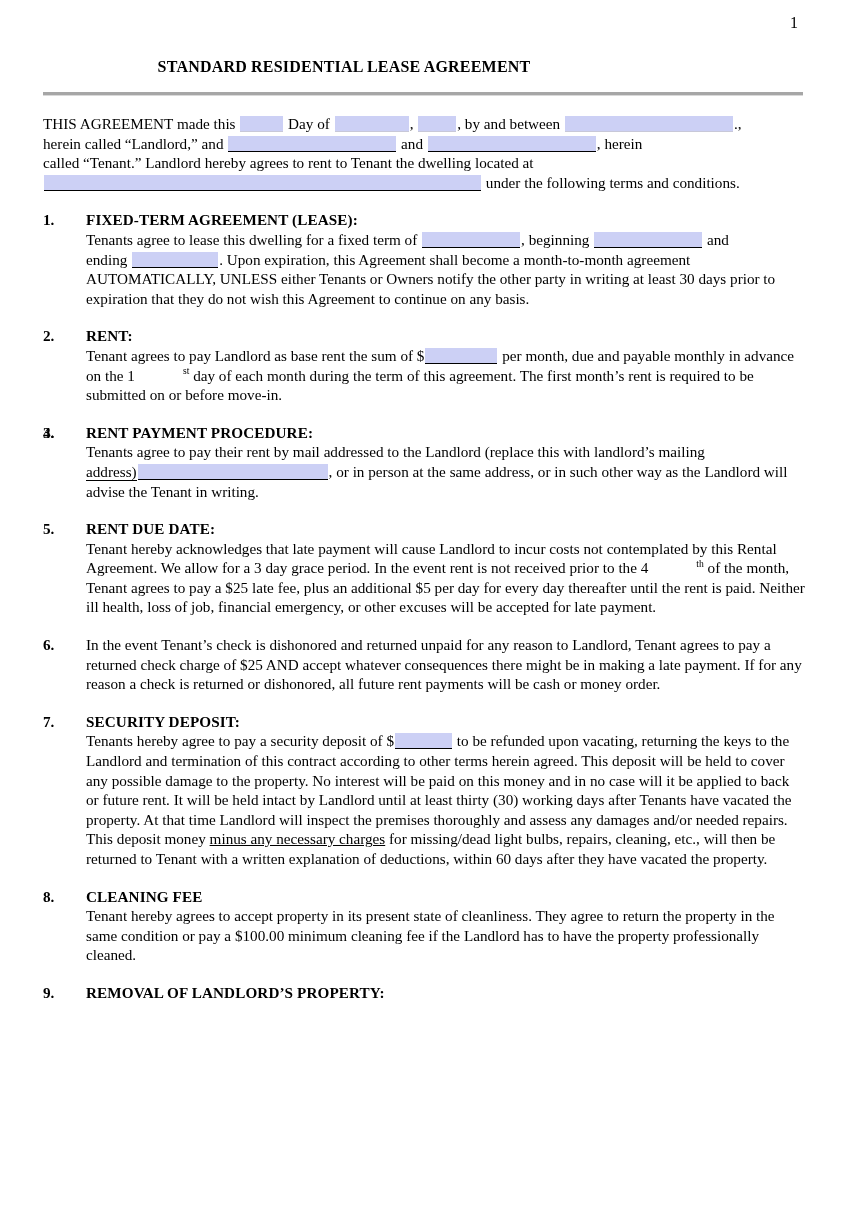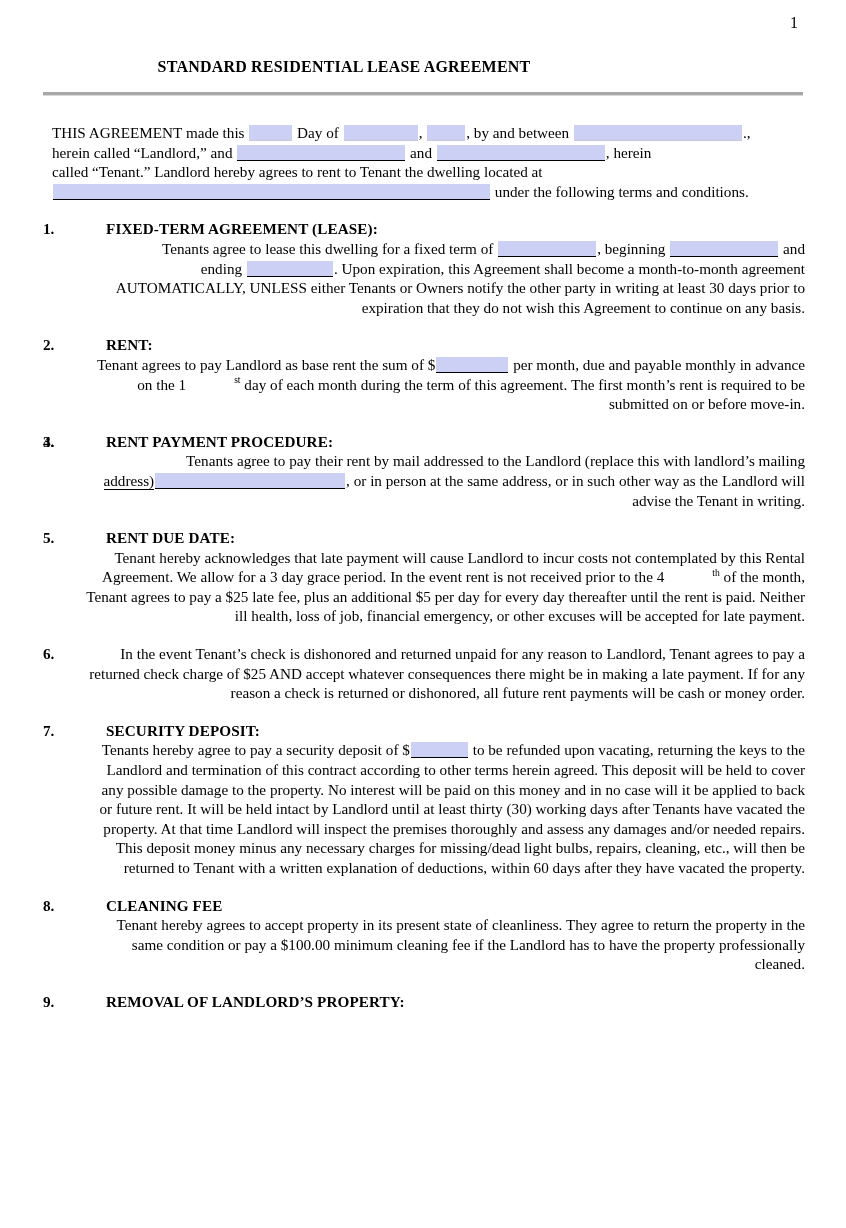--- a/index.html
+++ b/index.html
@@ -47,21 +47,21 @@
     background: #a6a6a6;
     border-bottom: 1px solid #d9d9d9;
   }
   .body-wrap {
     position: absolute;
     top: 114px;
     left: 43px;
     width: 762px;
   }
   p.para {
-    margin: 9px;
+    margin: 0;
     font-size: 15.2px;
     line-height: 19.6px;
     text-align: left;
   }
   .intro {
     margin-bottom: 0;
   }
   .section {
     margin-top: 18px;
     position: relative;
@@ -73,26 +73,24 @@
     top: 0;
     font-size: 15.2px;
     font-weight: bold;
     line-height: 19.6px;
   }
   .section .heading {
     font-size: 15.2px;
     font-weight: bold;
     line-height: 19.6px;
     letter-spacing: 0.1px;
-    margin-left: 20px;
   }
   .section .bodytext {
     font-size: 15.2px;
     line-height: 19.6px;
-    text-align: right;
   }
   
   .blank {
     display: inline-block;
     background: #ccd0f5;
     border-bottom: 1.5px solid #000000;
     height: 15px;
     vertical-align: -3px;
     margin: 0 1px;
   }
@@ -109,21 +107,21 @@
   .w-rent { width: 72px; }
   .w-addr { width: 437px; }
   .w-mail { width: 190px; }
   .w-dep  { width: 57px; }
   sup {
     font-size: 9.6px;
     vertical-align: super;
     line-height: 0;
     margin-left: 48px;
   }
-  .uline { }
+  .uline { text-decoration: underline; }
   .addr-line {
     display: inline-block;
     border-bottom: 1.5px solid #000;
     line-height: 17px;
   }
 </style>
 </head>
 <body>
 
 <div id="page">

